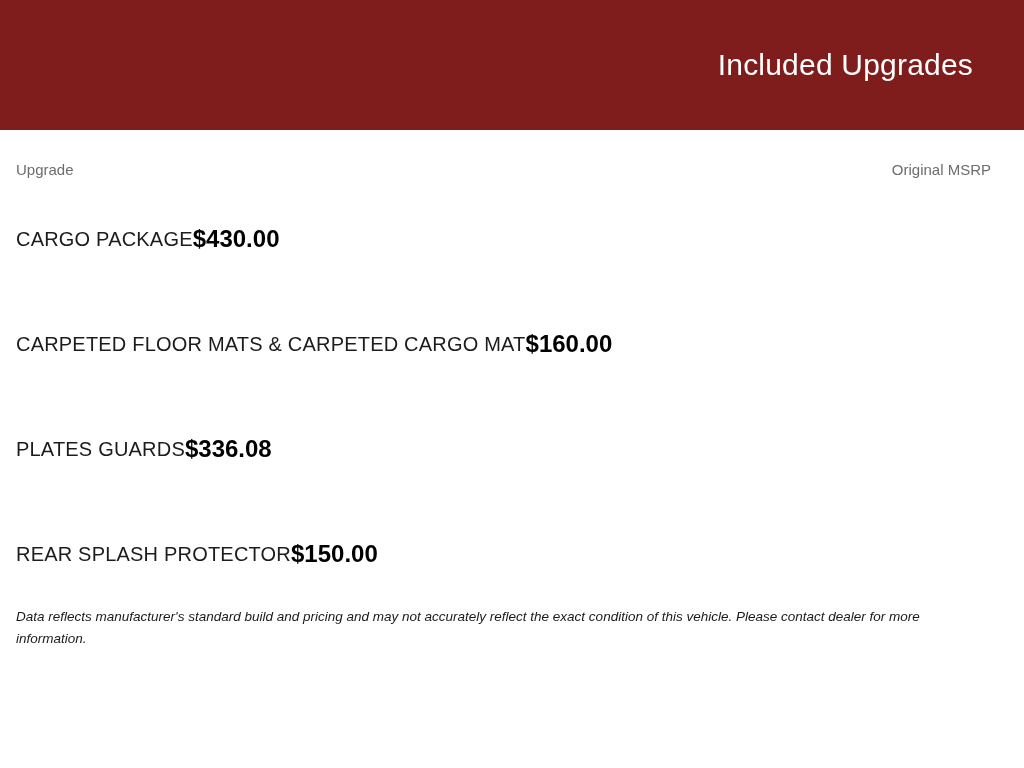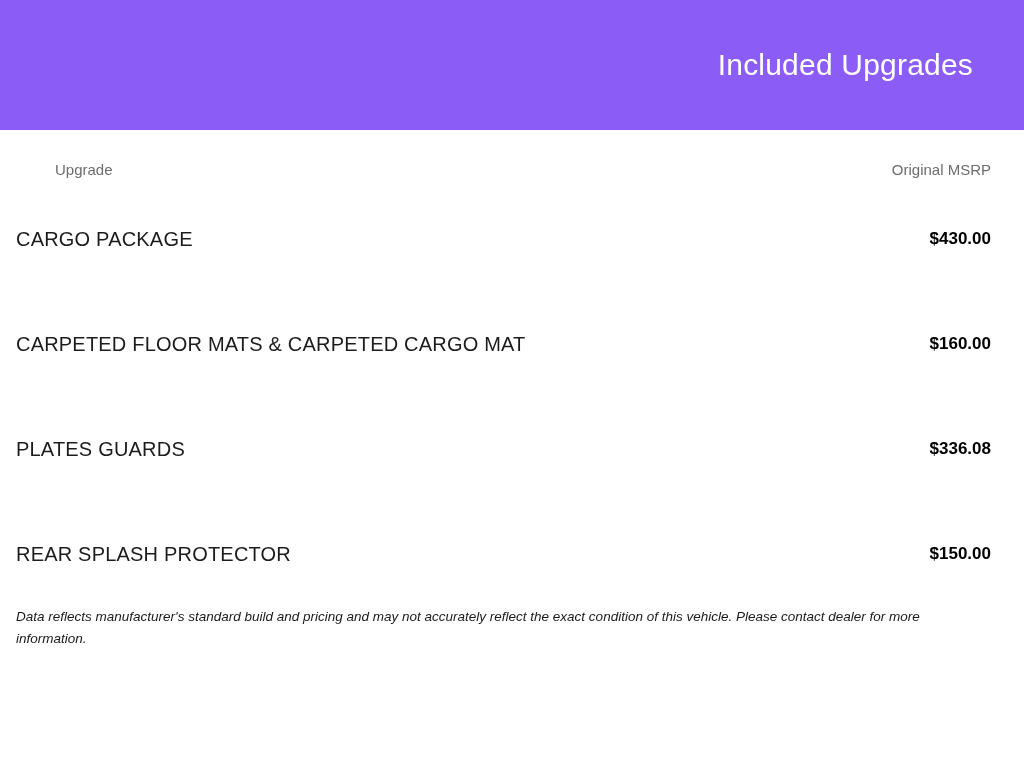--- a/index.html
+++ b/index.html
@@ -6,21 +6,21 @@
   html, body { margin: 0; padding: 0; }
   body {
     width: 1024px;
     height: 768px;
     background: #ffffff;
     font-family: "Liberation Sans", sans-serif;
     overflow: hidden;
   }
   .header-bar {
     height: 130px;
-    background: #8b5cf6;
+    background: #7f1d1d;
     display: flex;
     align-items: center;
     justify-content: flex-end;
     padding-right: 51px;
   }
   .page-title {
     color: #ffffff;
     font-size: 30px;
     font-weight: 400;
     letter-spacing: 0.2px;
@@ -29,41 +29,38 @@
     padding: 0 33px 0 16px;
   }
   .col-headers {
     display: flex;
     justify-content: space-between;
     align-items: center;
     padding-top: 30px;
     font-size: 15px;
     line-height: 20px;
     color: #6d6d6d;
-    margin-left: 39px;
   }
   .upgrade-row {
     display: flex;
-    justify-content: space-between;
     align-items: center;
     height: 28px;
     margin-top: 77px;
-    gap: 48px;
   }
   .upgrade-row.first {
     margin-top: 45px;
   }
   .upgrade-name {
     font-size: 20px;
     color: #1c1c1c;
     letter-spacing: 0.2px;
     white-space: nowrap;
   }
   .upgrade-price {
-    font-size: 17px;
+    font-size: 24px;
     font-weight: 700;
     color: #000000;
     white-space: nowrap;
   }
   .disclaimer {
     margin-top: 38px;
     font-style: italic;
     font-size: 13.5px;
     line-height: 22px;
     color: #1a1a1a;

